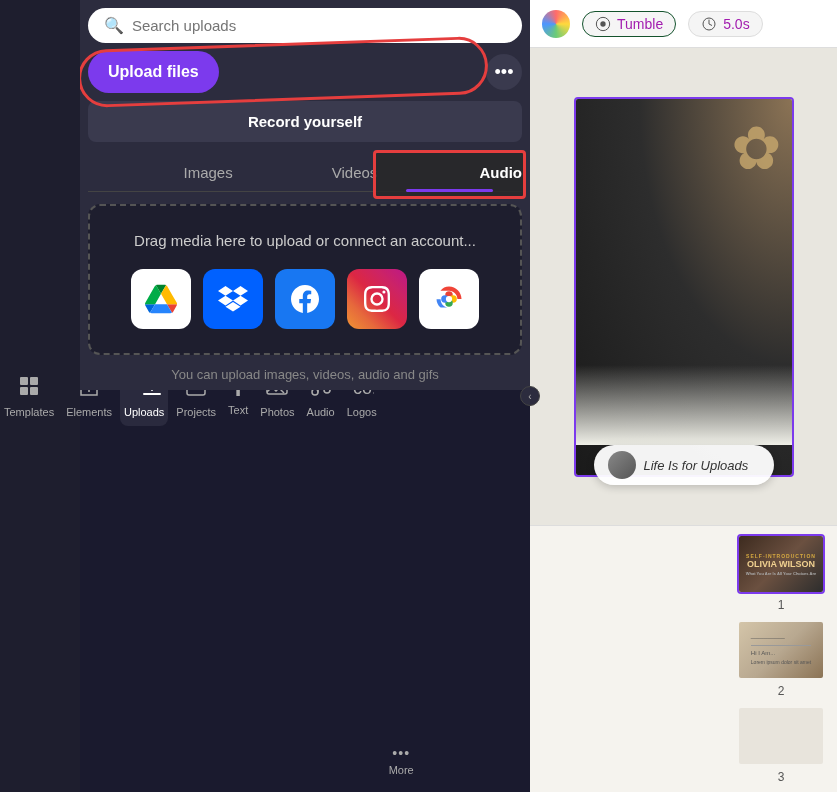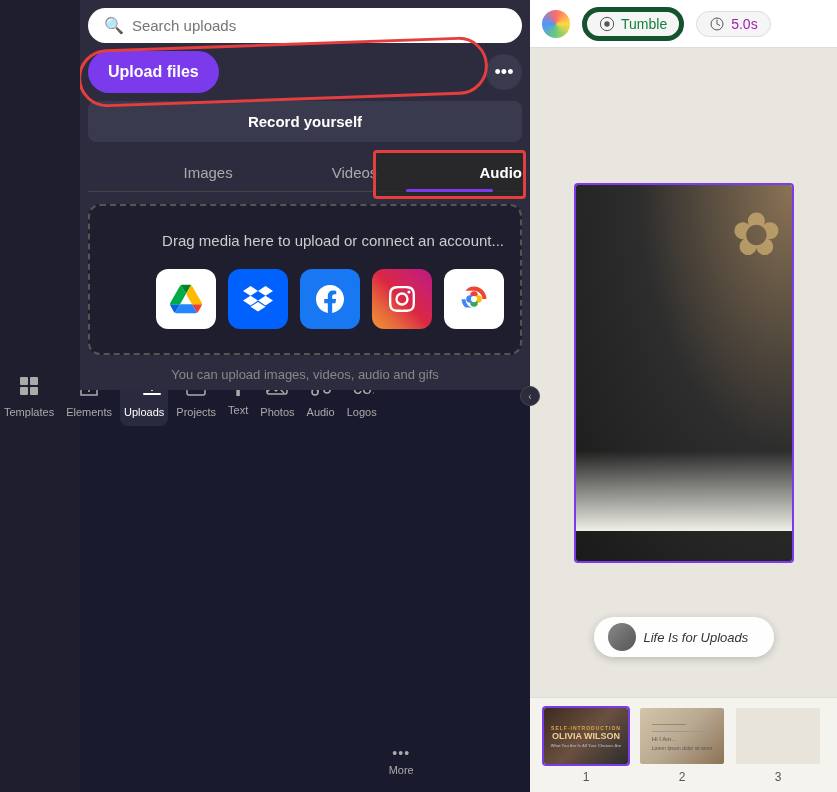--- a/index.html
+++ b/index.html
@@ -196,21 +196,21 @@
     }
 
     
     .drop-area {
       border: 2px dashed #555;
       border-radius: 12px;
       background: #1e1e2e;
       padding: 24px 16px;
       display: flex;
       flex-direction: column;
-      align-items: flex-end;
+      align-items: center;
       gap: 16px;
       margin-bottom: 12px;
     }
     .drop-text {
       color: #ccc;
       font-size: 15px;
       text-align: center;
       line-height: 1.5;
     }
     .service-icons {
@@ -287,26 +287,26 @@
       height: 28px;
       border-radius: 50%;
       background: conic-gradient(from 0deg, #ff6b6b, #ffd93d, #6bcb77, #4d96ff, #ff6b6b);
       cursor: pointer;
     }
     .tumble-btn {
       display: flex;
       align-items: center;
       gap: 6px;
       background: #f5f5f5;
-      border: 5px solid #14532d;
+      border: 1px solid #14532d;
       border-radius: 20px;
       padding: 4px 12px;
       cursor: pointer;
       font-size: 14px;
-      color: #15803d;
+      color: #a21caf;
     }
     .timer-btn {
       display: flex;
       align-items: center;
       gap: 6px;
       background: #f5f5f5;
       border: 1px solid #ddd;
       border-radius: 20px;
       padding: 4px 12px;
       cursor: pointer;
@@ -391,20 +391,21 @@
 
     
     .filmstrip {
       background: #f5f3ee;
       padding: 8px 12px;
       display: flex;
       gap: 8px;
       align-items: flex-end;
       overflow-x: auto;
       border-top: 1px solid #ddd;
+      flex-direction: column;
     }
     .film-thumb {
       flex-shrink: 0;
       display: flex;
       flex-direction: column;
       align-items: center;
       gap: 4px;
       cursor: pointer;
     }
     .film-thumb-img {

